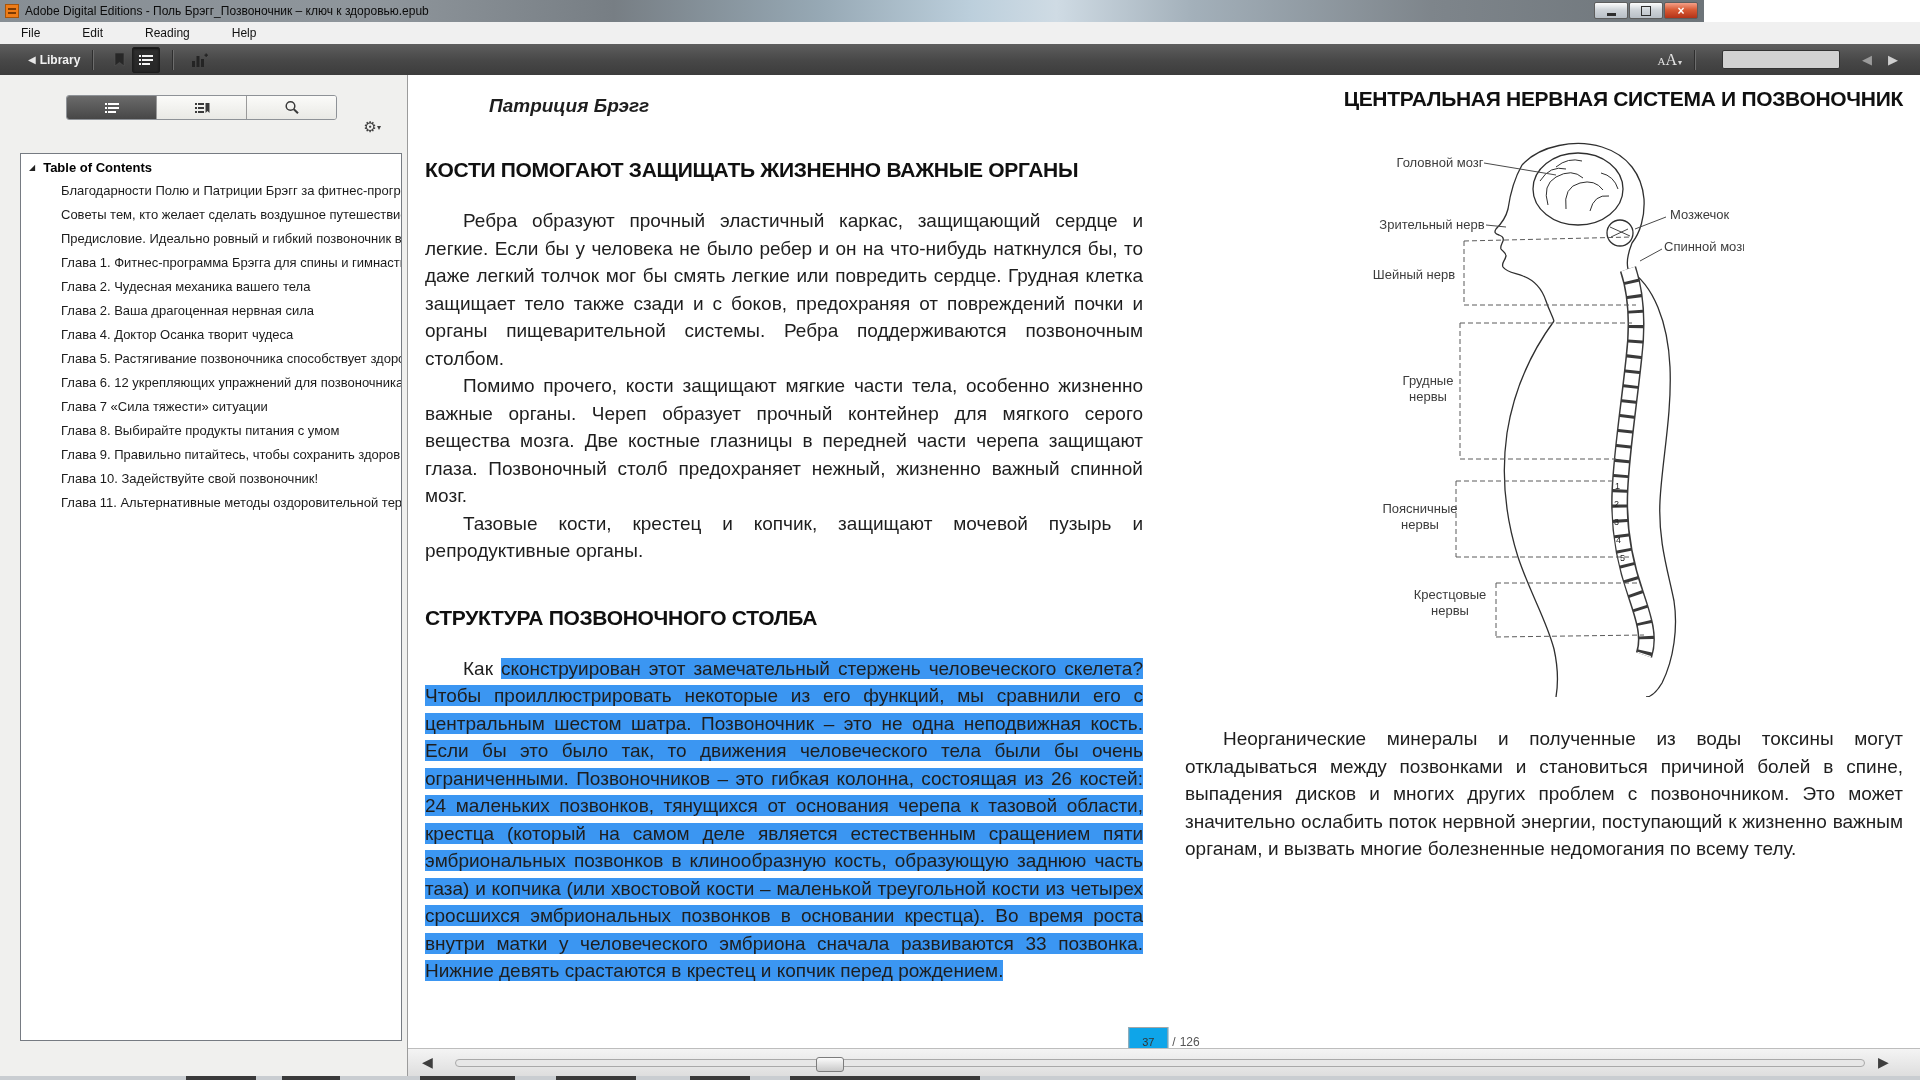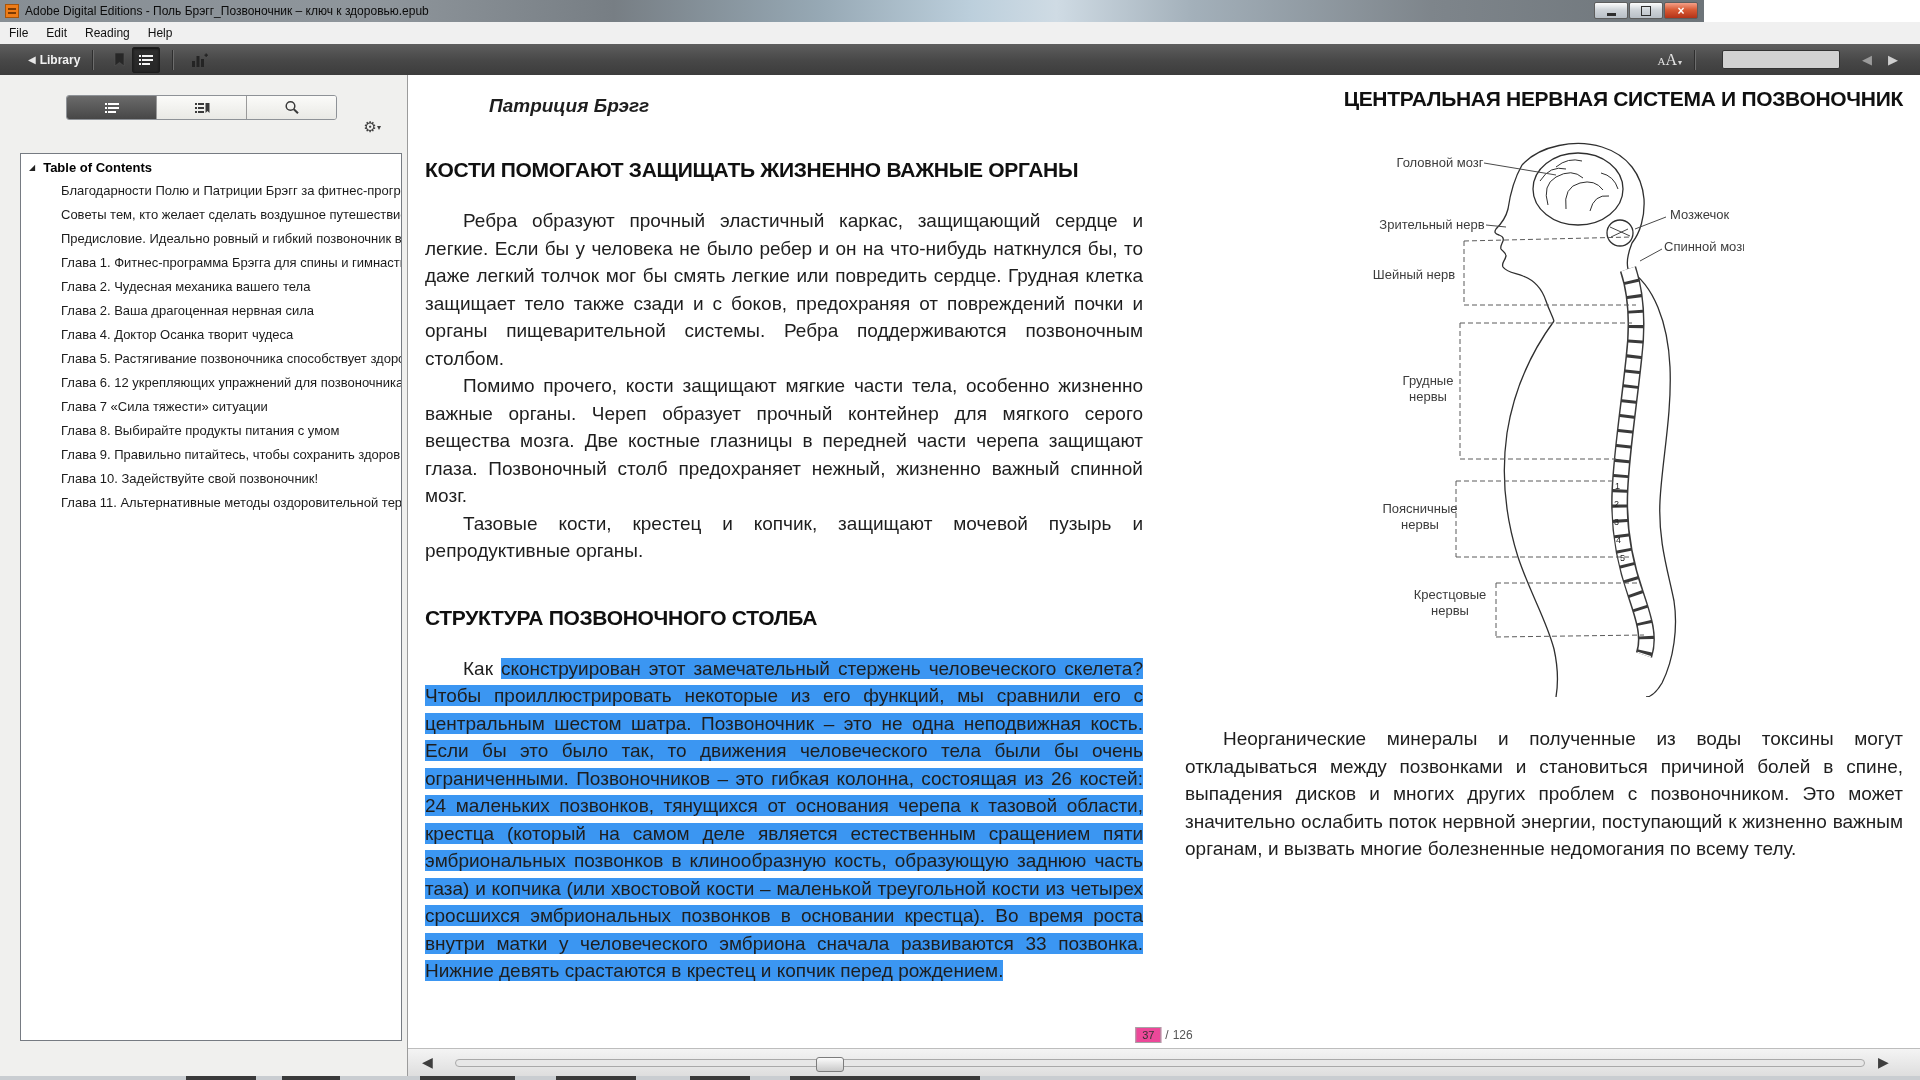--- a/index.html
+++ b/index.html
@@ -18,21 +18,21 @@
   .win-controls{position:absolute;right:6px;top:2px;display:flex;gap:1px;}
   .win-btn{width:34px;height:17px;border:1px solid #5d5d5d;border-radius:2px;box-sizing:border-box;
     background:linear-gradient(#fdfdfd,#cfd4d9 45%,#b8bfc6);display:flex;align-items:center;justify-content:center;cursor:default;}
   .win-btn .bar{width:9px;height:3px;background:#2e2e2e;margin-top:7px;}
   .win-btn .boxes{width:8px;height:8px;border:1px solid #2e2e2e;position:relative;background:transparent;}
   .win-btn.close{background:linear-gradient(#f5a088,#d95b35 45%,#b33318);color:#fff;font-weight:bold;font-size:12px;}
 
   
   .menubar{position:absolute;left:0;top:22px;width:1920px;height:22px;background:#f0f0f0;
     display:flex;align-items:center;gap:0;border-bottom:1px solid #e2e2e2;}
-  .menu-item{font-size:12px;color:#111;padding:0 9px;line-height:22px;}
+  .menu-item{font-size:12px;color:#111;padding:0 21px;line-height:22px;}
 
   
   .toolbar{position:absolute;left:0;top:44px;width:1920px;height:31px;
     background:linear-gradient(#5e5e5e,#474747 55%,#3c3c3c);border-bottom:1px solid #2b2b2b;}
   .tb-left{position:absolute;left:28px;top:0;height:31px;display:flex;align-items:center;}
   .library-btn{display:flex;align-items:center;color:#f2f2f2;font-weight:bold;font-size:12px;gap:4px;}
   .library-btn .tri{font-size:10px;color:#e8e8e8;}
   .tb-sep{width:1px;height:20px;background:#2e2e2e;border-right:1px solid #6d6d6d;margin:0 12px;}
   .tb-icon{display:flex;align-items:center;justify-content:center;width:26px;height:24px;}
   .tb-icon.pressed{background:linear-gradient(#2f2f2f,#262626);border:1px solid #1d1d1d;border-radius:2px;box-shadow:inset 0 1px 2px #111;}
@@ -76,21 +76,21 @@
   .rc-h{margin:12px 0 0 0;font-size:21px;font-weight:bold;text-align:right;letter-spacing:-0.3px;color:#101010;}
   .diagram-wrap{width:400px;margin:26px auto 0 auto;}
   .diagram-wrap svg{display:block;}
   .rc-para{margin:28px 0 0 0;}
   .dlabel{font-size:13px;fill:#3c3c3c;}
   .dnum{font-size:9px;fill:#222;}
 
   
   .pager{position:absolute;left:50%;top:952px;transform:translateX(-50%);display:flex;align-items:center;gap:4px;
     font-size:12px;color:#555;}
-  .pager-input{width:24px;height:14px;border:1px solid #a5a5a5;background:#ec4899;font-size:11px;text-align:center;color:#333;padding:0;}
+  .pager-input{width:24px;height:14px;border:1px solid #a5a5a5;background:#0ea5e9;font-size:11px;text-align:center;color:#333;padding:7px;}
   .slider-bar{position:absolute;left:0;top:973px;width:1512px;height:28px;
     background:linear-gradient(#f4f4f4,#dddddd);border-top:1px solid #bdbdbd;}
   .slider-arrow{position:absolute;top:5px;font-size:14px;color:#3e3e3e;}
   .slider-arrow.back{left:14px;}
   .slider-arrow.fwd{left:1470px;}
   .slider-track{position:absolute;left:47px;top:10px;width:1410px;height:8px;background:#e7e7e7;
     border:1px solid #a9a9a9;border-radius:4px;box-sizing:border-box;}
   .slider-handle{position:absolute;left:360px;top:-3px;width:26px;height:13px;border:1px solid #7c7c7c;border-radius:3px;
     background:linear-gradient(#fbfbfb,#c9c9c9);}
 

